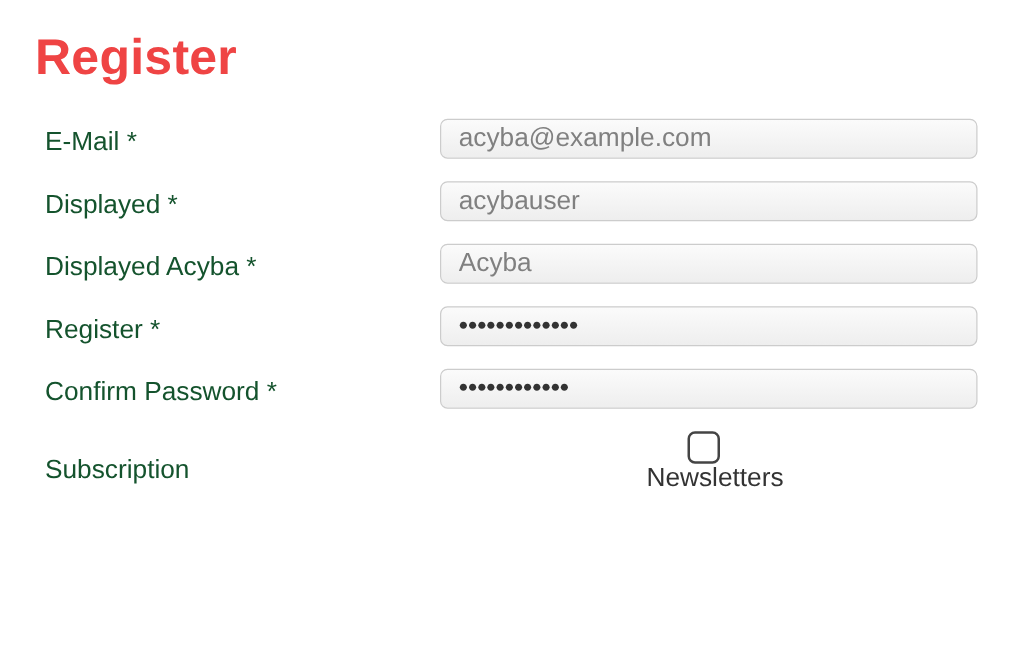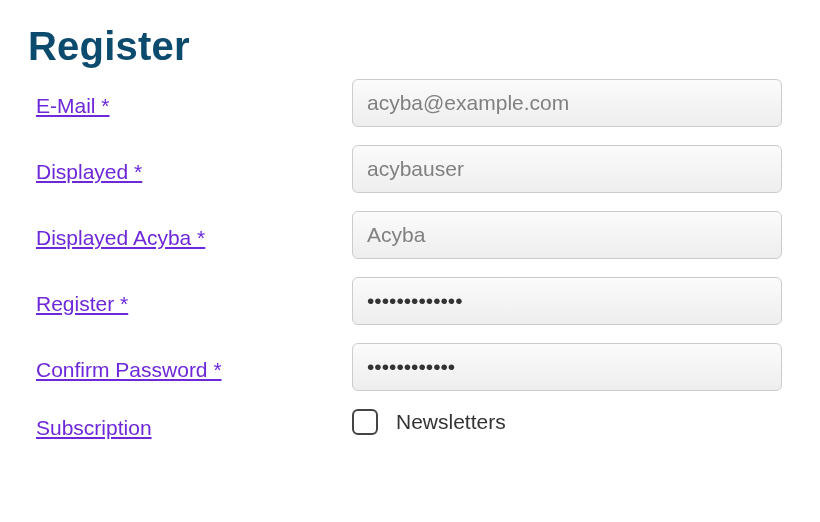--- a/index.html
+++ b/index.html
@@ -3,57 +3,57 @@
   <meta charset="utf-8">
   <style>
     * { box-sizing: border-box; margin: 0; padding: 0; }
     body {
       font-family: -apple-system, BlinkMacSystemFont, "Segoe UI", Helvetica, Arial, sans-serif;
       background: #fff;
       padding: 24px 28px;
       width: 820px;
     }
     .page-title {
-      color: #0c4a6e;
+      color: #ef4444;
       font-size: 40px;
       font-weight: 600;
-      margin-bottom: 10px;
+      margin-bottom: 26px;
       letter-spacing: 0.2px;
     }
     .form-row {
       display: flex;
       align-items: center;
       margin-bottom: 18px;
       padding-left: 8px;
     }
     .form-row.align-top { align-items: center; }
     .label-col {
       width: 316px;
       font-size: 21px;
-      color: #6d28d9;
+      color: #14532d;
       padding-top: 6px;
-      text-decoration: underline;
     }
     .input-col { flex: 1; }
     .text-input {
       width: 430px;
-      height: 48px;
+      height: 32px;
       border: 1px solid #ccc;
       border-radius: 6px;
       background: linear-gradient(#fbfbfb, #eeeeee);
       padding: 12px 14px;
       font-size: 21px;
       color: #333;
       font-family: inherit;
     }
     .text-input::placeholder { color: #808080; }
     .option-line {
       display: flex;
       align-items: center;
       margin-bottom: 6px;
+      flex-direction: column;
     }
     .check {
       width: 26px;
       height: 26px;
       border-radius: 6px;
       margin-right: 18px;
       display: inline-flex;
       align-items: center;
       justify-content: center;
       cursor: pointer;

